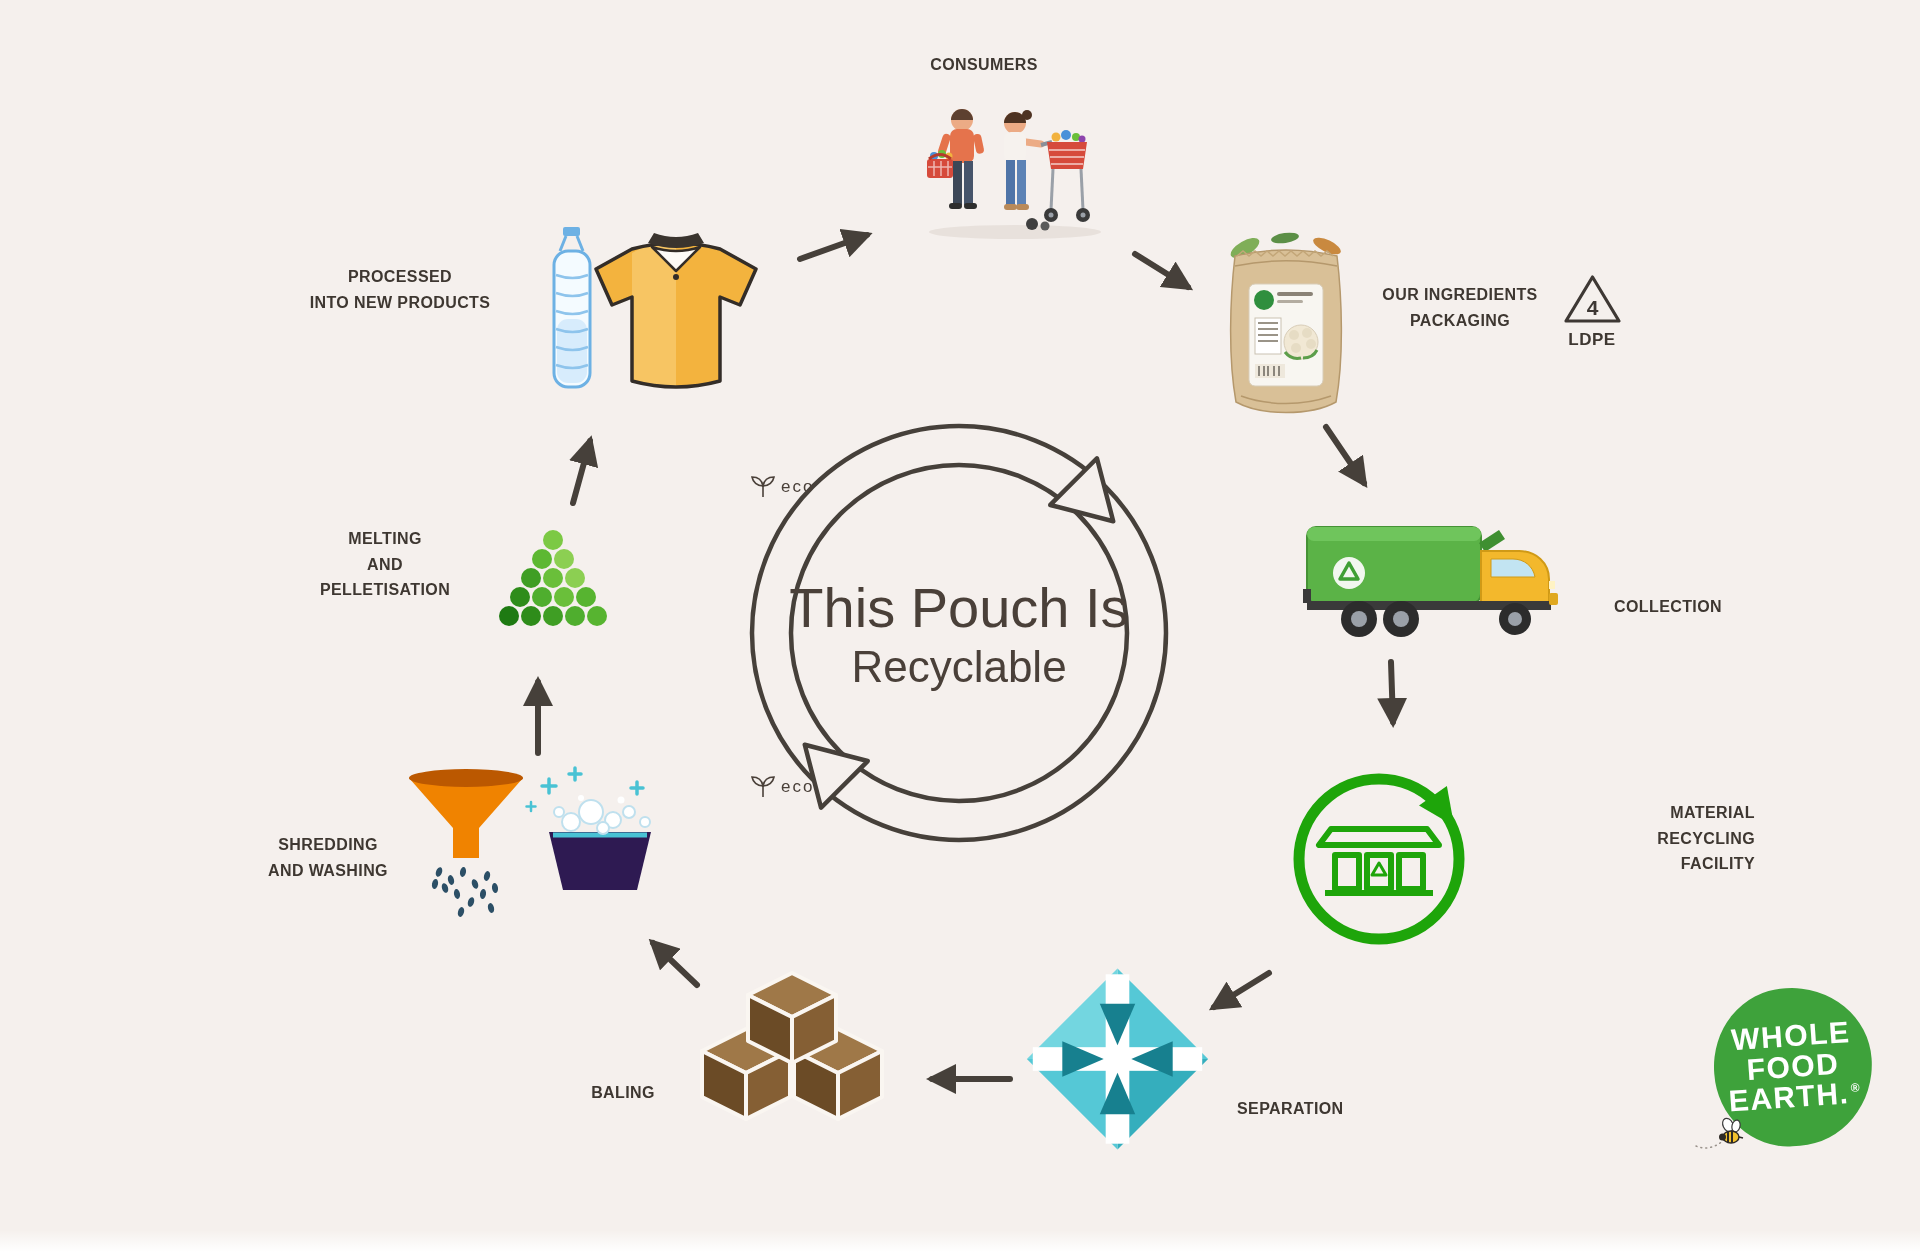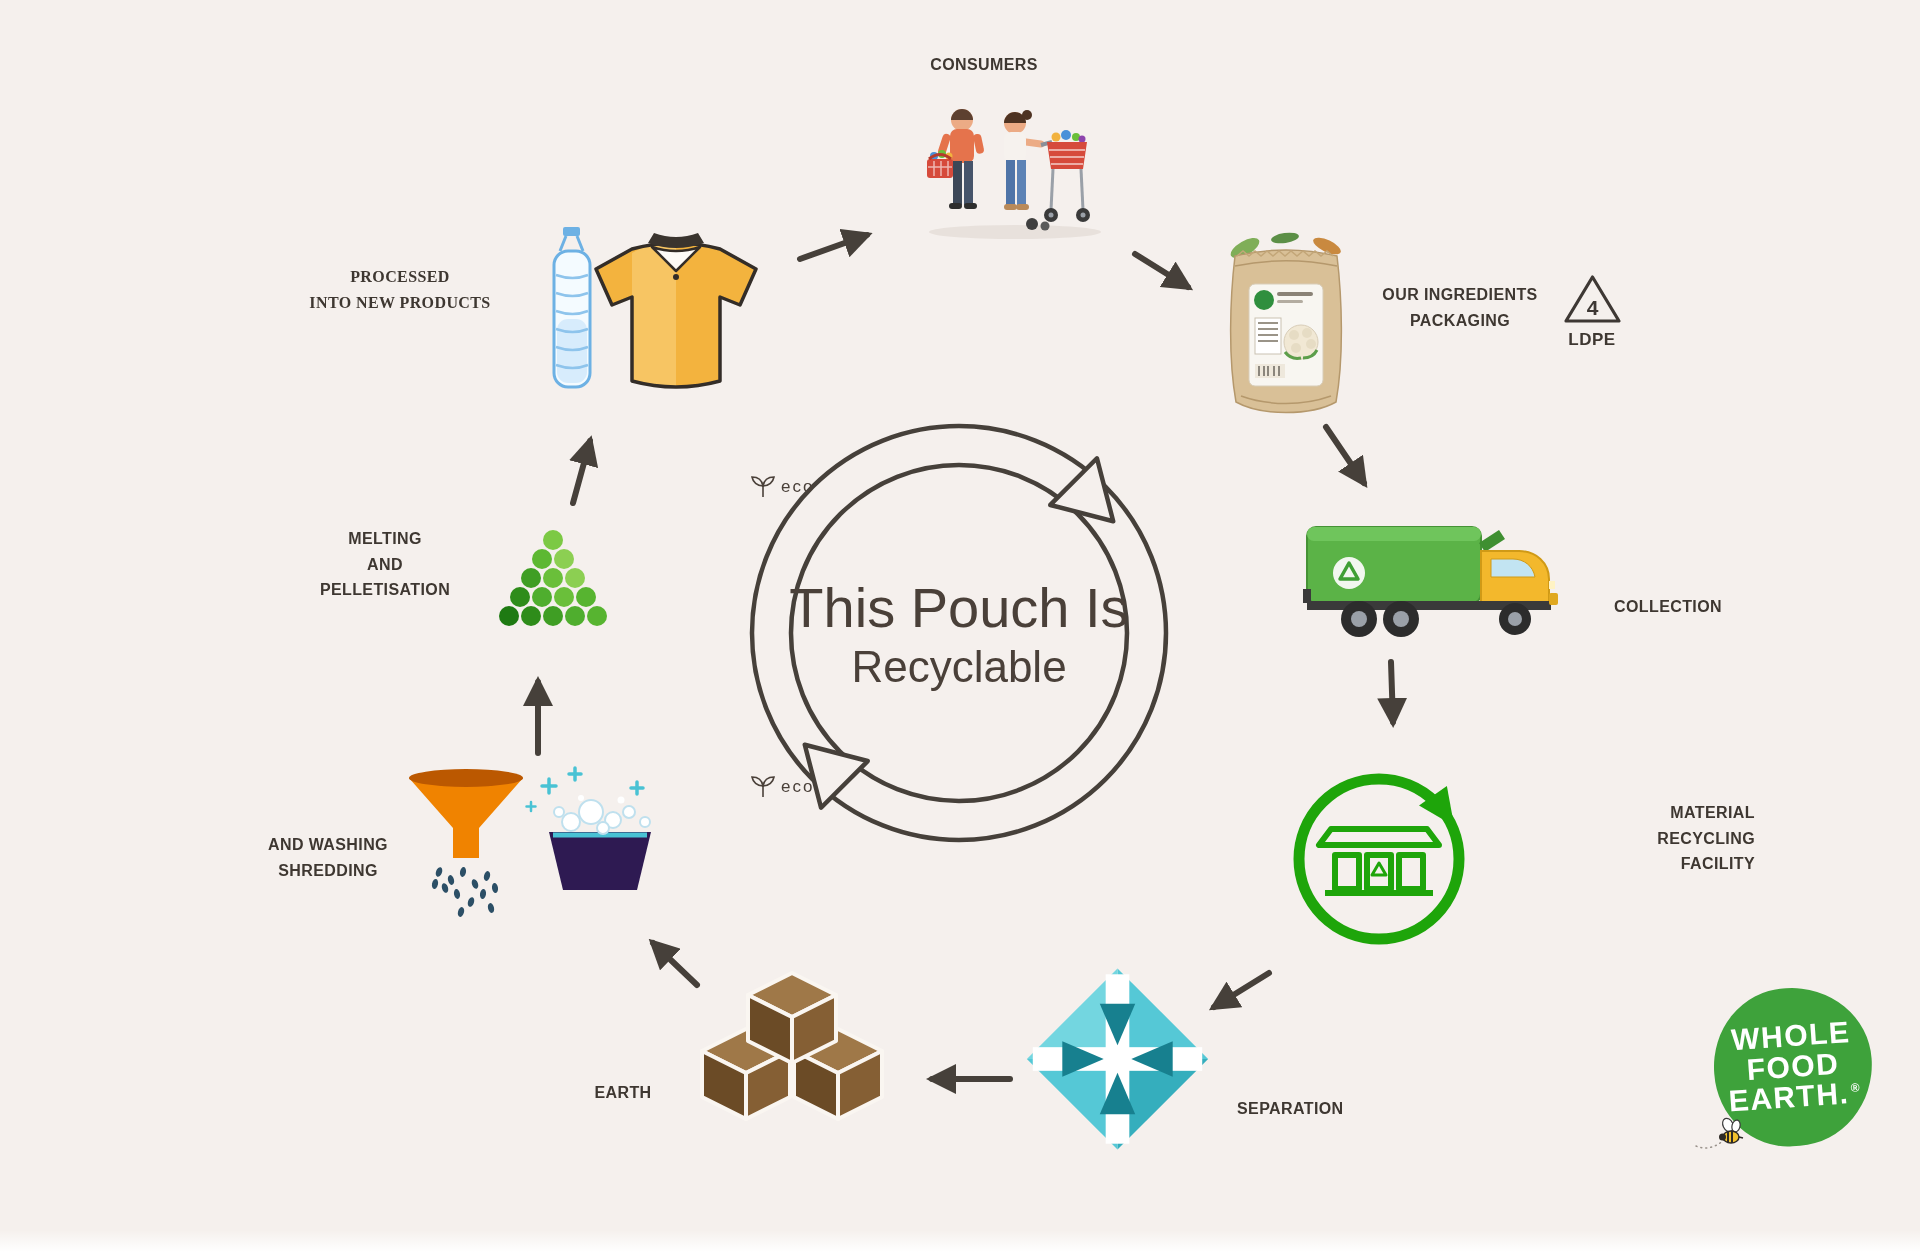--- a/index.html
+++ b/index.html
@@ -254,41 +254,41 @@
     <polygon points="100,192 8,100 100,100" fill="#55c8d6"></polygon>
     <polygon points="8,100 100,8 100,100" fill="#73d6e0"></polygon>
     <rect x="88" y="14" width="24" height="172" fill="#ffffff"></rect>
     <rect x="14" y="88" width="172" height="24" fill="#ffffff"></rect>
     <polygon points="82,44 118,44 100,86" fill="#17808f"></polygon>
     <polygon points="82,156 118,156 100,114" fill="#17808f"></polygon>
     <polygon points="44,82 44,118 86,100" fill="#17808f"></polygon>
     <polygon points="156,82 156,118 114,100" fill="#17808f"></polygon>
   </svg>
 
-  <div class="label" style="left:523px;top:1080px;width:200px;">EARTH</div>
+  <div class="label" style="left:523px;top:1080px;width:200px;">BALING</div>
   <svg class="stage-icon" style="left:688px;top:963px;" width="209" height="172" viewBox="0 0 209 172">
     <g stroke="#faf6f1" stroke-width="4" stroke-linejoin="round">
 
       <polygon points="58,66 102,88 58,110 14,88" fill="#9f7848"></polygon>
       <polygon points="14,88 58,110 58,156 14,134" fill="#6b4b26"></polygon>
       <polygon points="102,88 58,110 58,156 102,134" fill="#855f34"></polygon>
 
       <polygon points="150,66 194,88 150,110 106,88" fill="#9f7848"></polygon>
       <polygon points="106,88 150,110 150,156 106,134" fill="#6b4b26"></polygon>
       <polygon points="194,88 150,110 150,156 194,134" fill="#855f34"></polygon>
 
       <polygon points="104,10 148,32 104,54 60,32" fill="#9f7848"></polygon>
       <polygon points="60,32 104,54 104,100 60,78" fill="#6b4b26"></polygon>
       <polygon points="148,32 104,54 104,100 148,78" fill="#855f34"></polygon>
     </g>
   </svg>
 
   <div class="label" style="left:188px;top:832px;width:280px;">
+    <div>SHREDDING</div>
     <div>AND WASHING</div>
-    <div>SHREDDING</div>
   </div>
   <svg class="stage-icon" style="left:399px;top:760px;" width="266" height="159" viewBox="0 0 266 159">
     <polygon points="10,18 124,18 80,68 80,98 54,98 54,68" fill="#f08300"></polygon>
     <ellipse cx="67" cy="18" rx="57" ry="9" fill="#bb5800"></ellipse>
     <g fill="#2c4f66">
       <ellipse cx="40" cy="112" rx="3" ry="5" transform="rotate(20 40 112)"></ellipse>
       <ellipse cx="52" cy="120" rx="3" ry="5" transform="rotate(-15 52 120)"></ellipse>
       <ellipse cx="64" cy="112" rx="3" ry="5" transform="rotate(10 64 112)"></ellipse>
       <ellipse cx="76" cy="124" rx="3" ry="5" transform="rotate(-20 76 124)"></ellipse>
       <ellipse cx="88" cy="116" rx="3" ry="5" transform="rotate(15 88 116)"></ellipse>
@@ -338,21 +338,21 @@
       <circle cx="50" cy="69" r="10" fill="#4fae2e"></circle>
       <circle cx="72" cy="69" r="10" fill="#6abf3a"></circle>
       <circle cx="94" cy="69" r="10" fill="#57b430"></circle>
     <circle cx="17" cy="88" r="10" fill="#1e7a12"></circle>
       <circle cx="39" cy="88" r="10" fill="#2e8c1a"></circle>
       <circle cx="61" cy="88" r="10" fill="#3f9e24"></circle>
       <circle cx="83" cy="88" r="10" fill="#4fae2e"></circle>
       <circle cx="105" cy="88" r="10" fill="#57b430"></circle>
   </svg>
 
-  <div class="label" style="left:240px;top:264px;width:320px;font-family:Liberation Serif, serif;">
+  <div class="label" style="left:240px;top:264px;width:320px;">
     <div>PROCESSED</div>
     <div>INTO NEW PRODUCTS</div>
   </div>
   <svg class="stage-icon" style="left:536px;top:223px;" width="223" height="178" viewBox="0 0 223 178">
 
     <path d="M96 26 L60 46 L76 82 L96 74 L96 158 Q140 170 184 158 L184 74 L204 82 L220 46 L184 26 Q140 14 96 26 Z" fill="#f3b33e"></path>
     <path d="M96 30 L96 156 Q118 163 140 163 L140 18 Q115 18 96 30 Z" fill="#f7c563"></path>
     <path d="M96 26 L60 46 L76 82 L96 74 L96 158 Q140 170 184 158 L184 74 L204 82 L220 46 L184 26 Q140 14 96 26 Z" fill="none" stroke="#332d28" stroke-width="3.5" stroke-linejoin="round"></path>
     <path d="M112 20 Q140 30 168 20 L162 10 Q140 18 118 10 Z" fill="#3a342e"></path>
     <path d="M116 24 L140 48 L164 24 Q140 32 116 24 Z" fill="#fdfbf7" stroke="#332d28" stroke-width="2.5" stroke-linejoin="round"></path>

